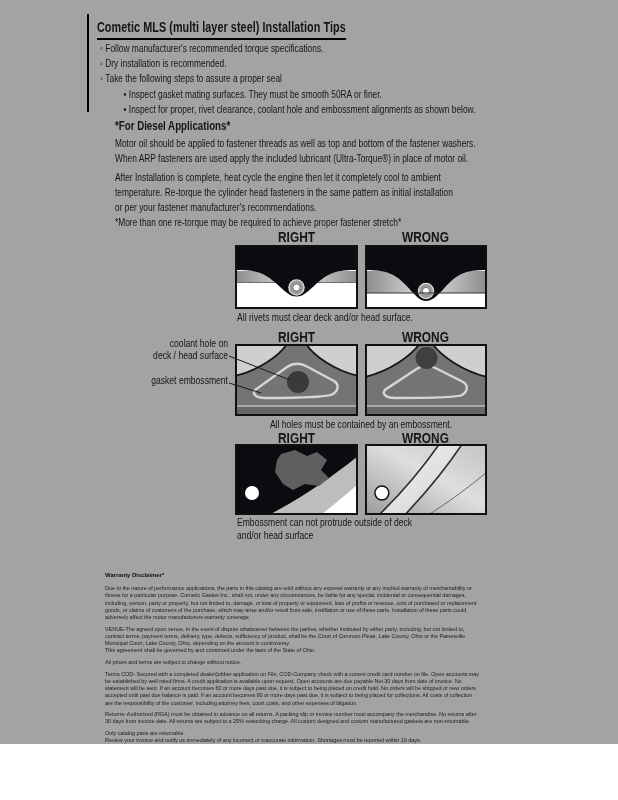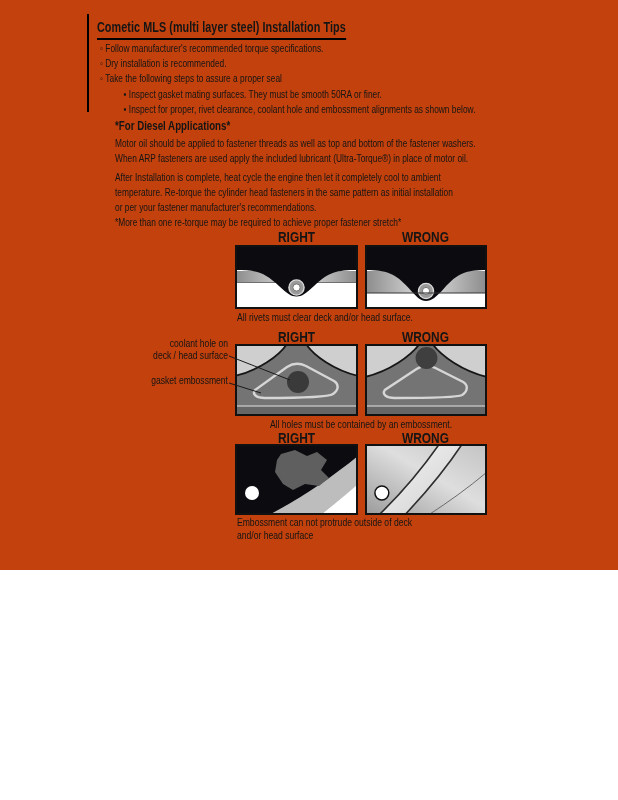--- a/index.html
+++ b/index.html
@@ -1,16 +1,16 @@
 <!DOCTYPE html>
 <html><head>
 <meta charset="utf-8">
 <style>
   html,body{margin:0;padding:0;background:#ffffff;}
-  .page{position:relative;width:618px;height:570px;background:#c2410c;overflow:hidden;
+  .page{position:relative;width:618px;height:744px;background:#a3a3a3;overflow:hidden;
         font-family:"Liberation Sans","DejaVu Sans",sans-serif;color:#151515;}
   .abs{position:absolute;}
 
   .margin-rule{left:87px;top:14px;width:2px;height:98px;background:#000;}
 
   .title{left:97px;top:18px;font-size:15px;font-weight:bold;letter-spacing:.1px;
          transform:scaleX(.72);transform-origin:0 0;border-bottom:2px solid #000;
          padding-bottom:3px;white-space:nowrap;}
 
   .bullets{left:100px;top:41px;font-size:11px;line-height:15.2px;

